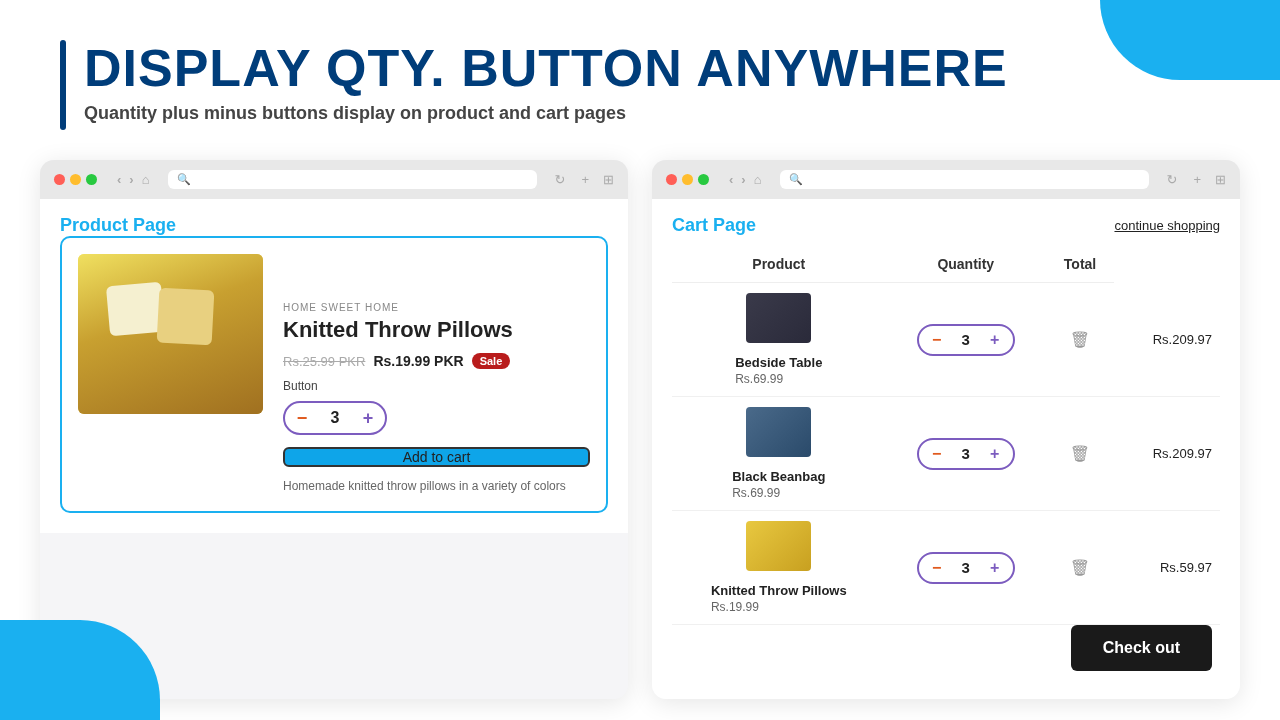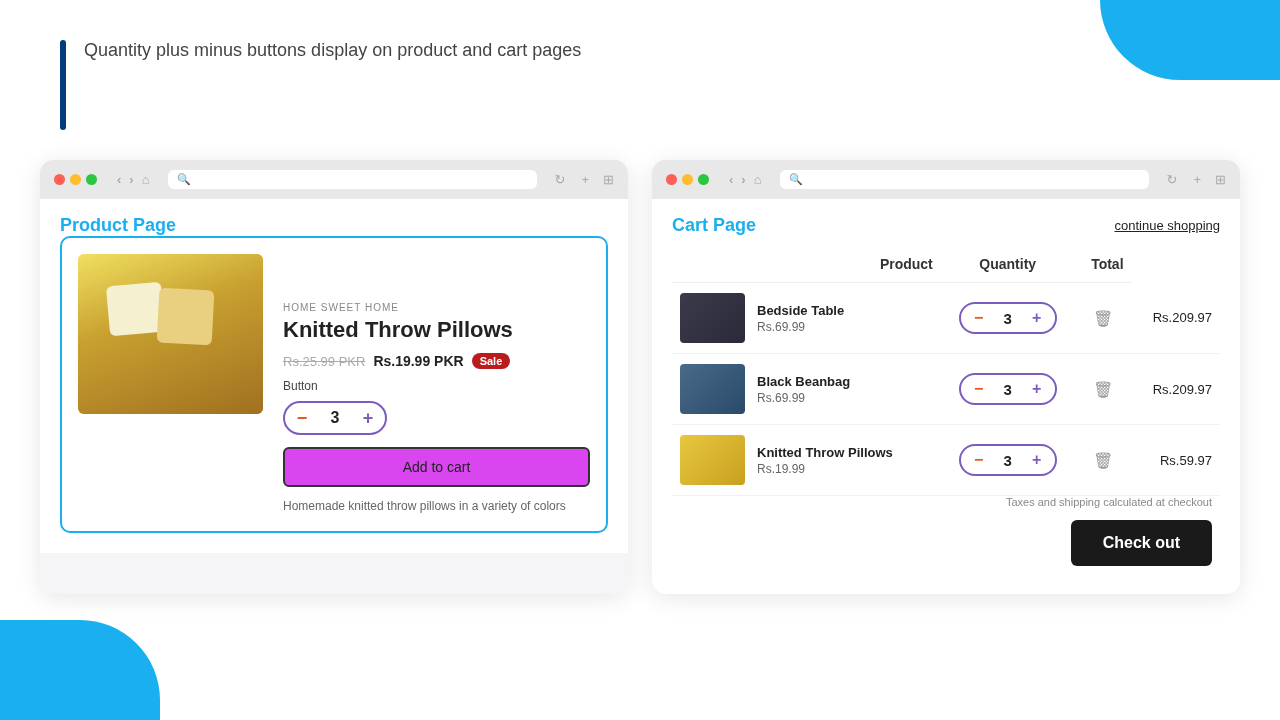--- a/index.html
+++ b/index.html
@@ -55,21 +55,22 @@
       font-size: 52px;
       font-weight: 900;
       color: #003d7a;
       letter-spacing: 1px;
       text-transform: uppercase;
       line-height: 1.1;
     }
     .subtitle {
       font-size: 18px;
       color: #444;
-      font-weight: 400;
+      margin-top: 6px;
+      font-weight: 700;
     }
 
     
     .panels {
       display: flex;
       gap: 24px;
       padding: 0 40px;
       margin-top: 10px;
     }
 
@@ -234,24 +235,23 @@
     .qty-value {
       font-size: 16px;
       font-weight: 600;
       color: #222;
       min-width: 20px;
       text-align: center;
     }
     .add-to-cart-btn {
       display: block;
       width: 100%;
-      padding: 10px;
       border: 2px solid #333;
       border-radius: 6px;
-      background: #d946ef;
+      background: #0ea5e9;
       font-size: 14px;
       font-weight: 500;
       color: #222;
       cursor: pointer;
       margin-bottom: 10px;
       text-align: center;
     }
     .product-desc {
       font-size: 12px;
       color: #666;
@@ -270,21 +270,21 @@
       color: #222;
       text-decoration: underline;
       cursor: pointer;
     }
     .cart-table { width: 100%; border-collapse: collapse; }
     .cart-table th {
       font-size: 14px;
       font-weight: 600;
       color: #333;
       padding: 6px 8px 10px 8px;
-      text-align: right;
+      text-align: center;
       border-bottom: 1px solid #eee;
     }
     .cart-table th.qty-col, .cart-table th.total-col { text-align: center; margin-top: 34px; }
     .cart-table td {
       padding: 10px 8px;
       vertical-align: middle;
       border-bottom: 1px solid #f0f0f0;
     }
     .cart-product-img {
       width: 65px;
@@ -298,21 +298,21 @@
       width: 100%; height: 100%;
     }
     .img-beanbag {
       background: linear-gradient(135deg, #4a6a8a 0%, #2a4a6a 100%);
       width: 100%; height: 100%;
     }
     .img-pillows {
       background: linear-gradient(135deg, #e8c840 0%, #c8a020 100%);
       width: 100%; height: 100%;
     }
-    .cart-product-info { display: flex; align-items: center; gap: 12px; }
+    .cart-product-info { display: flex; align-items: center; gap: 12px; flex-direction: column; }
     .cart-product-name { font-size: 13px; font-weight: 600; color: #222; }
     .cart-product-price { font-size: 12px; color: #666; margin-top: 2px; }
     .cart-qty-control {
       display: inline-flex;
       align-items: center;
       border: 2px solid #7c5cbf;
       border-radius: 30px;
       padding: 4px 8px;
       gap: 10px;
     }
@@ -377,20 +377,21 @@
 </head>
 <body>
 
 <div class="blob-top-right"></div>
 <div class="blob-bottom-left"></div>
 
 <div class="header">
   <div class="header-rule">
     <div class="header-accent-bar"></div>
     <div class="header-text">
+      <h1 class="main-title">DISPLAY QTY. BUTTON ANYWHERE</h1>
       <p class="subtitle">Quantity plus minus buttons display on product and cart pages</p>
     </div>
   </div>
 </div>
 
 <div class="panels">
 
   <div class="browser-mockup">
     <div class="browser-titlebar">
       <div class="browser-dots">
@@ -545,20 +546,19 @@
               </div>
             </td>
             <td style="text-align:center;">
               <button class="delete-btn">🗑</button>
             </td>
             <td class="cart-total-cell">Rs.59.97</td>
           </tr>
         </tbody>
       </table>
 
-      <div class="tax-note">Taxes and shipping calculated at checkout</div>
       <div style="overflow:hidden;padding: 0 8px 8px 8px;">
         <button class="checkout-btn">Check out</button>
       </div>
     </div>
   </div>
 
 </div>
 
 </body></html>

